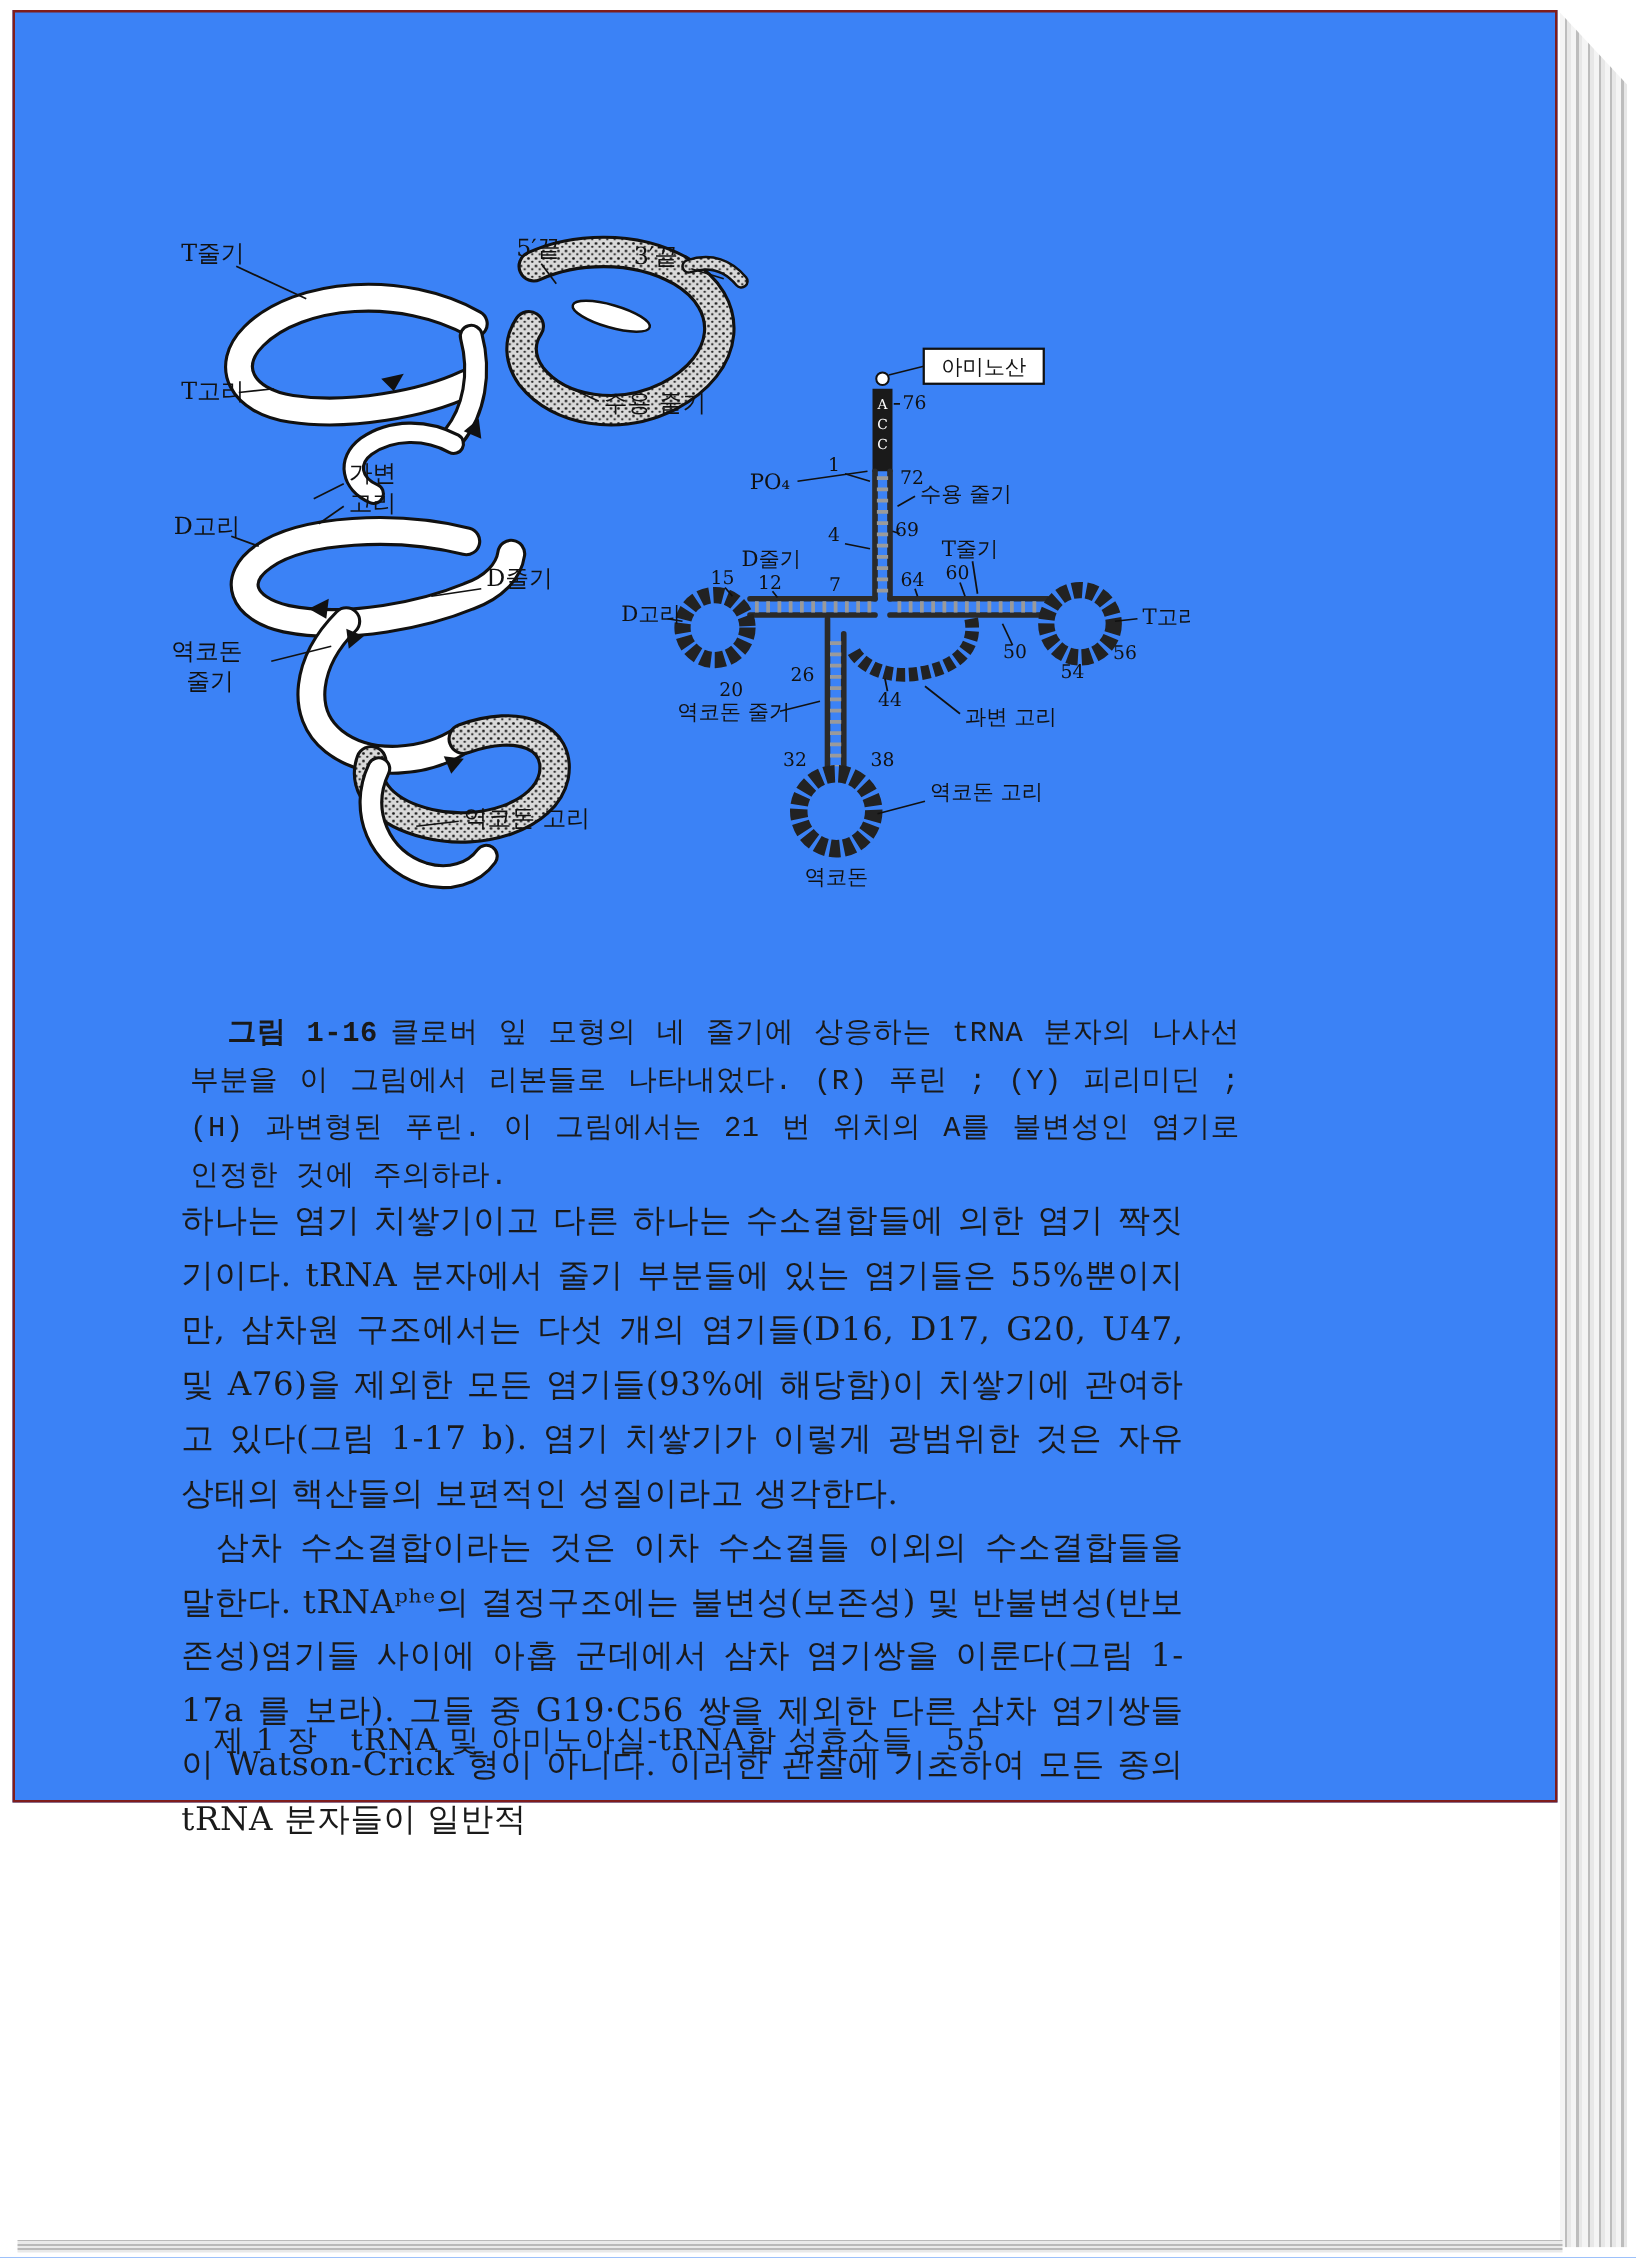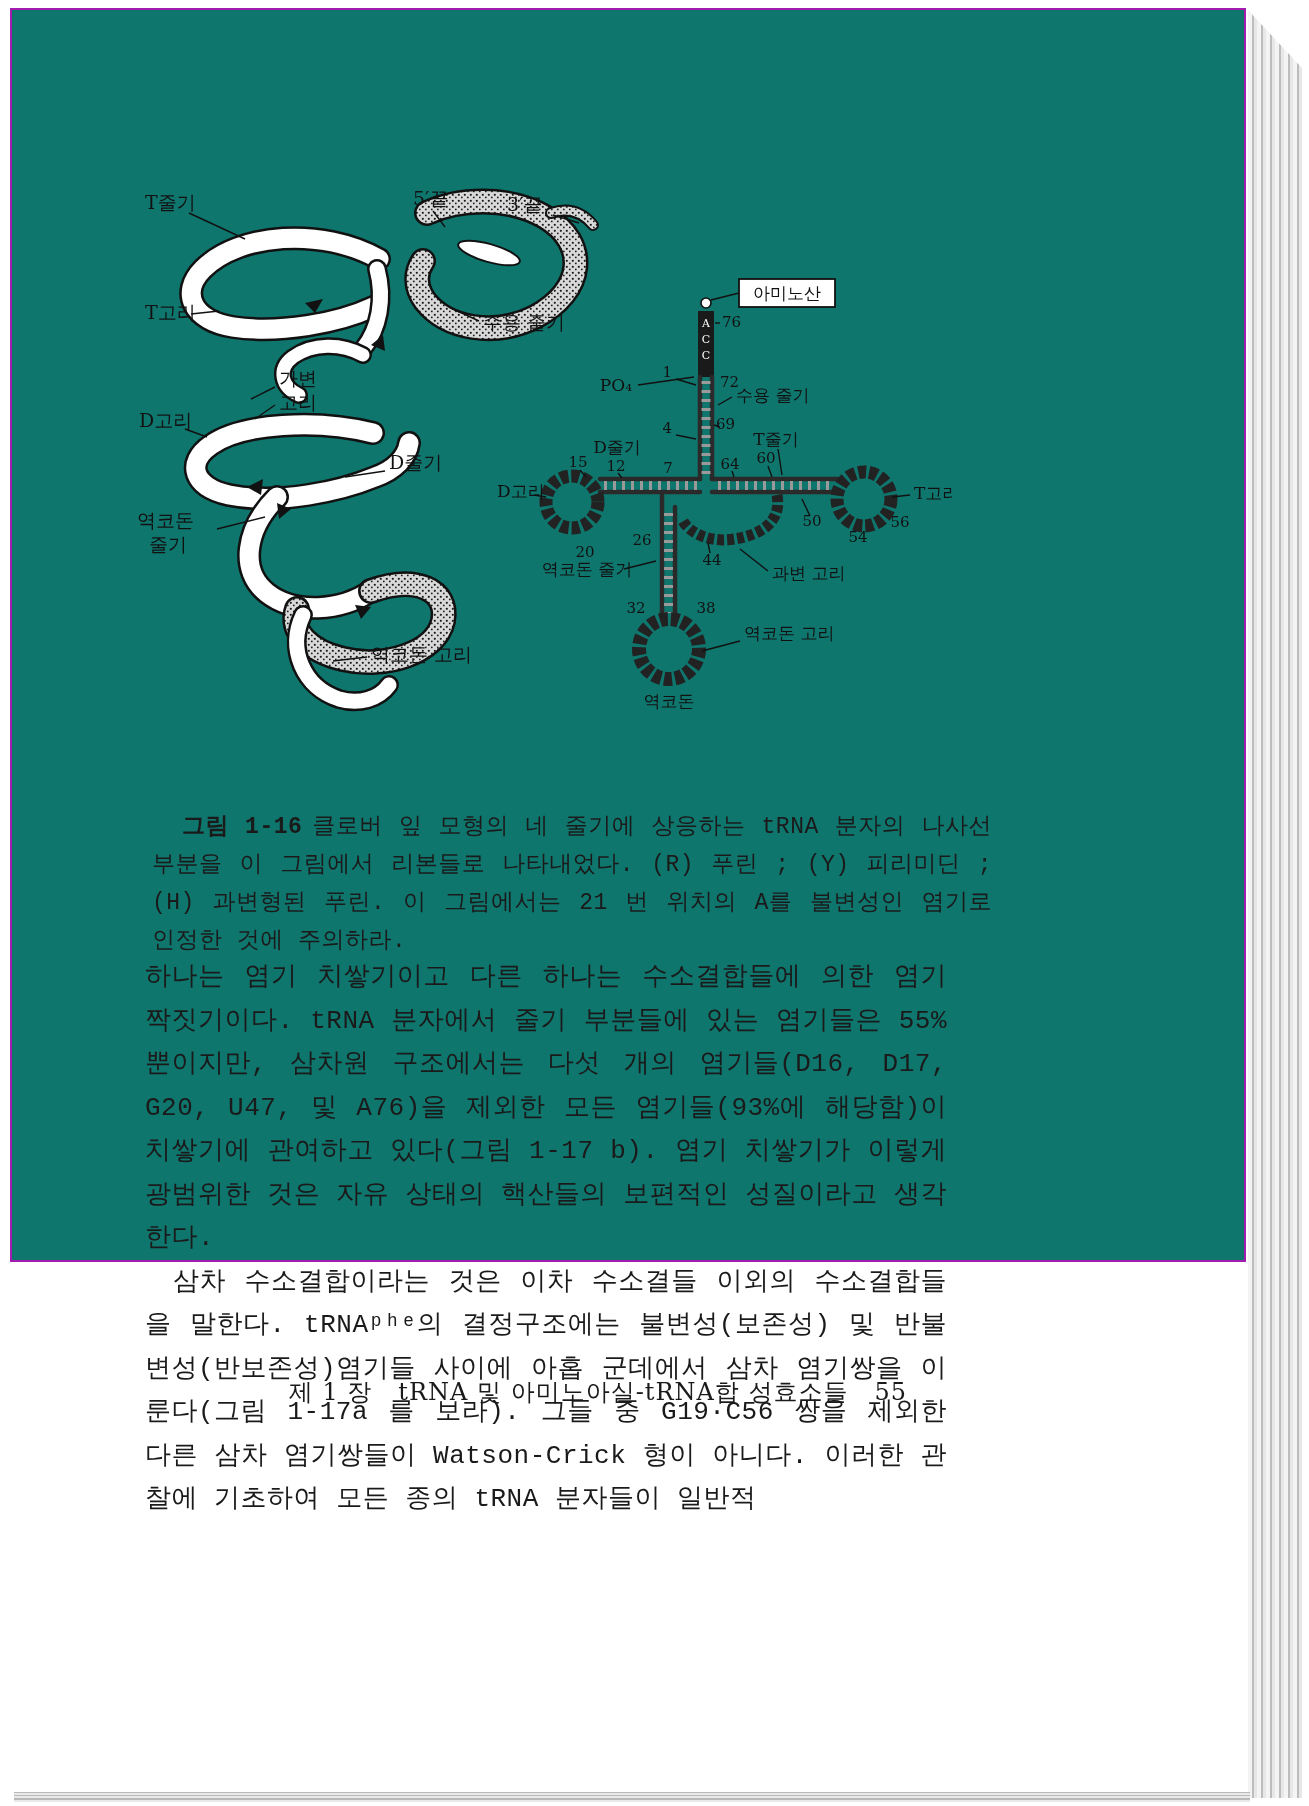--- a/index.html
+++ b/index.html
@@ -2,22 +2,22 @@
 <html><head>
 <meta charset="utf-8">
 <style>
   html,body{margin:0;padding:0;}
   body{
     width:1309px;height:1806px;position:relative;background:#ffffff;
     font-family:"DejaVu Serif","Liberation Serif",serif;color:#1a1a1a;
     overflow:hidden;
   }
   .book{
-    position:absolute;left:10px;top:8px;width:1236px;height:1254px;
-    background:#0f766e;border:2px solid #a21caf;box-sizing:border-box;
+    position:absolute;left:10px;top:8px;width:1236px;height:1434px;
+    background:#3b82f6;border:2px solid #7f1d1d;box-sizing:border-box;
   }
   .edge-right{
     position:absolute;left:1248px;top:10px;width:54px;height:1788px;
     background:repeating-linear-gradient(90deg,#f4f4f4 0 4px,#bdbdbd 4px 6px,#e7e7e7 6px 9px);
     clip-path:polygon(0 0,100% 58px,100% 100%,0 100%);
     box-shadow:6px 6px 10px rgba(0,0,0,.45);
   }
   .edge-bottom{
     position:absolute;left:14px;top:1792px;width:1236px;height:10px;
     background:repeating-linear-gradient(0deg,#e9e9e9 0 2px,#b9b9b9 2px 3.5px);
@@ -32,25 +32,25 @@
   .caption{
     position:absolute;left:140px;top:775px;width:840px;
     font-size:23px;line-height:38px;text-align:justify;letter-spacing:.5px;font-family:Liberation Mono, monospace;
   }
   .caption .cap-label{font-weight:bold;margin-right:10px;}
   .caption-indent{display:inline-block;width:30px;}
   .bodytext{
     position:absolute;left:133px;top:946px;width:802px;
     font-size:26px;line-height:43.5px;text-align:justify;letter-spacing:.5px;
   }
-  .bodytext p{margin:0;font-family:Liberation Mono, monospace;}
+  .bodytext p{margin:0;}
   .bodytext p.indent{text-indent:28px;}
   .footer{
     position:absolute;left:133px;top:1366px;width:762px;
-    font-size:24px;text-align:right;letter-spacing:1px;
+    font-size:24px;letter-spacing:1px;
   }
   .footer span{margin-left:26px;}
   .band-outline{fill:none;stroke:#111;stroke-linecap:round;stroke-linejoin:round;}
   .band-white{fill:none;stroke:#fff;stroke-linecap:round;stroke-linejoin:round;}
   .band-stip{fill:none;stroke-linecap:round;stroke-linejoin:round;}
   .tick{stroke:#111;stroke-width:1.4;fill:none;}
   .strand{stroke:#2a2a2a;stroke-width:4.5;fill:none;stroke-linecap:round;}
   .rungs{stroke:#9a9a9a;fill:none;}
   .ring{fill:none;stroke:#222;}
 </style>

